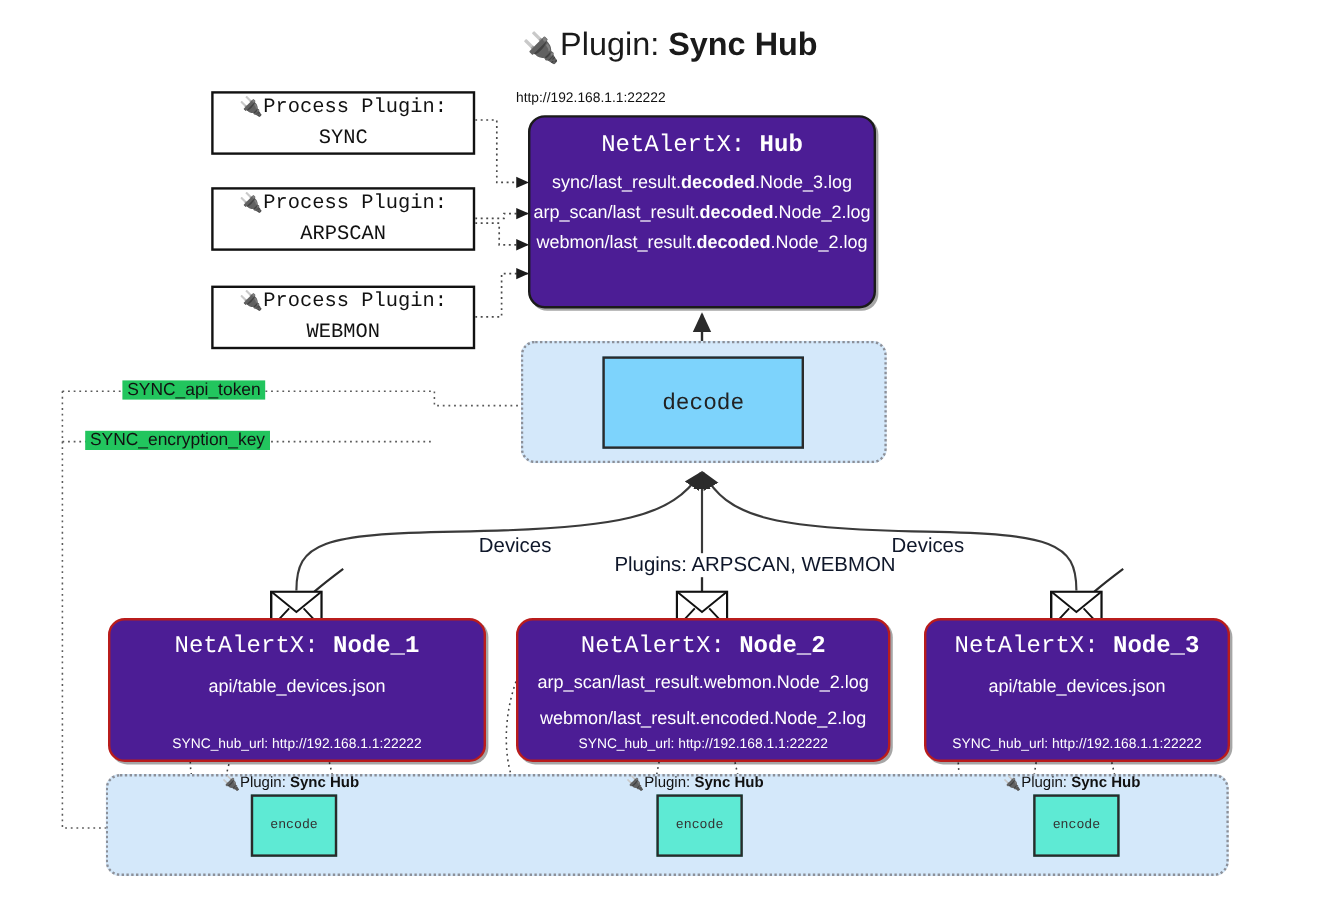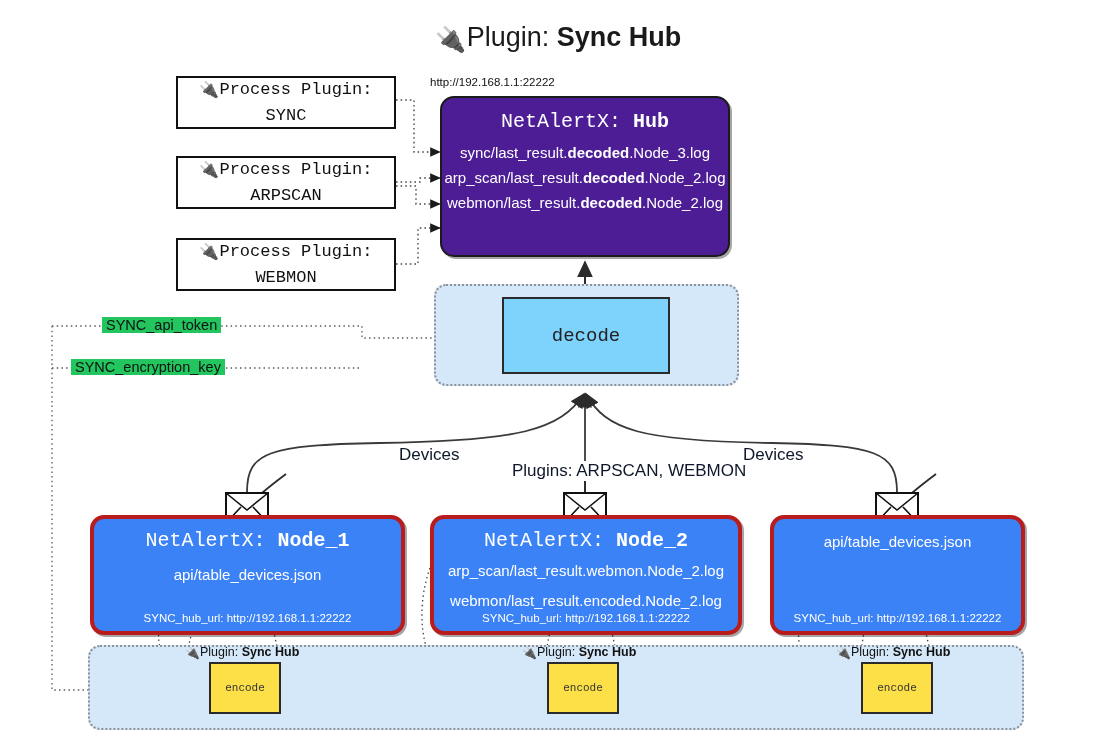--- a/index.html
+++ b/index.html
@@ -43,37 +43,37 @@
      justify-content:center;font-family:"Liberation Mono",monospace;font-size:19px;color:#222;}
 
   
   .keylab{position:absolute;font-size:14.5px;color:#111;background:#22c55e;
           padding:0 4px;white-space:nowrap;}
 
   
   .elab{position:absolute;font-size:17px;color:#0f172a;background:#fff;padding:0 5px;white-space:nowrap;}
 
   
-  .node{position:absolute;background:#3b82f6;border:4px solid #b91c1c;border-radius:14px;
+  .node{position:absolute;background:#4c1d95;border:2px solid #b91c1c;border-radius:14px;
         box-sizing:border-box;box-shadow:2px 2px 0 rgba(0,0,0,.35);}
   .node .ntitle{margin-top:10px;text-align:center;color:#fff;
         font-family:"Liberation Mono",monospace;font-size:20px;white-space:nowrap;}
   .node .ntitle b{font-weight:bold;}
   .node .nrow{color:#fff;font-size:15px;line-height:30px;text-align:center;white-space:nowrap;}
   .node .nfoot{position:absolute;left:0;bottom:7px;width:100%;text-align:center;color:#fff;
         font-size:11.5px;white-space:nowrap;}
   .node .nbody{margin-top:8px;}
 
   
   .env{position:absolute;width:44px;height:32px;}
 
   
   #encode-band{position:absolute;left:88px;top:645px;width:936px;height:85px;
      background:#d4e8fa;border:2px dotted #8c9099;border-radius:12px;box-sizing:border-box;}
-  .encbox{position:absolute;width:72px;height:52px;background:#fde047;border:2px solid #2a2a2a;
+  .encbox{position:absolute;width:72px;height:52px;background:#5eead4;border:2px solid #2a2a2a;
      box-sizing:border-box;display:flex;align-items:center;justify-content:center;
      font-family:"Liberation Mono",monospace;font-size:11px;color:#333;}
   .enclab{position:absolute;font-size:12.5px;color:#111;white-space:nowrap;}
   .enclab b{font-weight:bold;}
   .enclab .plug{font-size:12px;vertical-align:-1px;}
 </style>
 </head>
 <body>
 
 <div id="stage">
@@ -204,20 +204,21 @@
   <div class="node" style="left:430px;top:515px;width:312px;height:120px;">
     <div class="ntitle"><span>NetAlertX: </span><b>Node_2</b></div>
     <div class="nbody" style="margin-top:4px;">
       <div class="nrow">arp_scan/last_result.webmon.Node_2.log</div>
       <div class="nrow">webmon/last_result.encoded.Node_2.log</div>
     </div>
     <div class="nfoot">SYNC_hub_url: http://192.168.1.1:22222</div>
   </div>
 
   <div class="node" style="left:770px;top:515px;width:255px;height:120px;">
+    <div class="ntitle"><span>NetAlertX: </span><b>Node_3</b></div>
     <div class="nbody">
       <div class="nrow">api/table_devices.json</div>
     </div>
     <div class="nfoot">SYNC_hub_url: http://192.168.1.1:22222</div>
   </div>
 
   <div id="encode-band"></div>
 
   <div class="enclab" style="left:185px;top:645px;">
     <span class="plug">🔌</span><span>Plugin: </span><b>Sync Hub</b>

